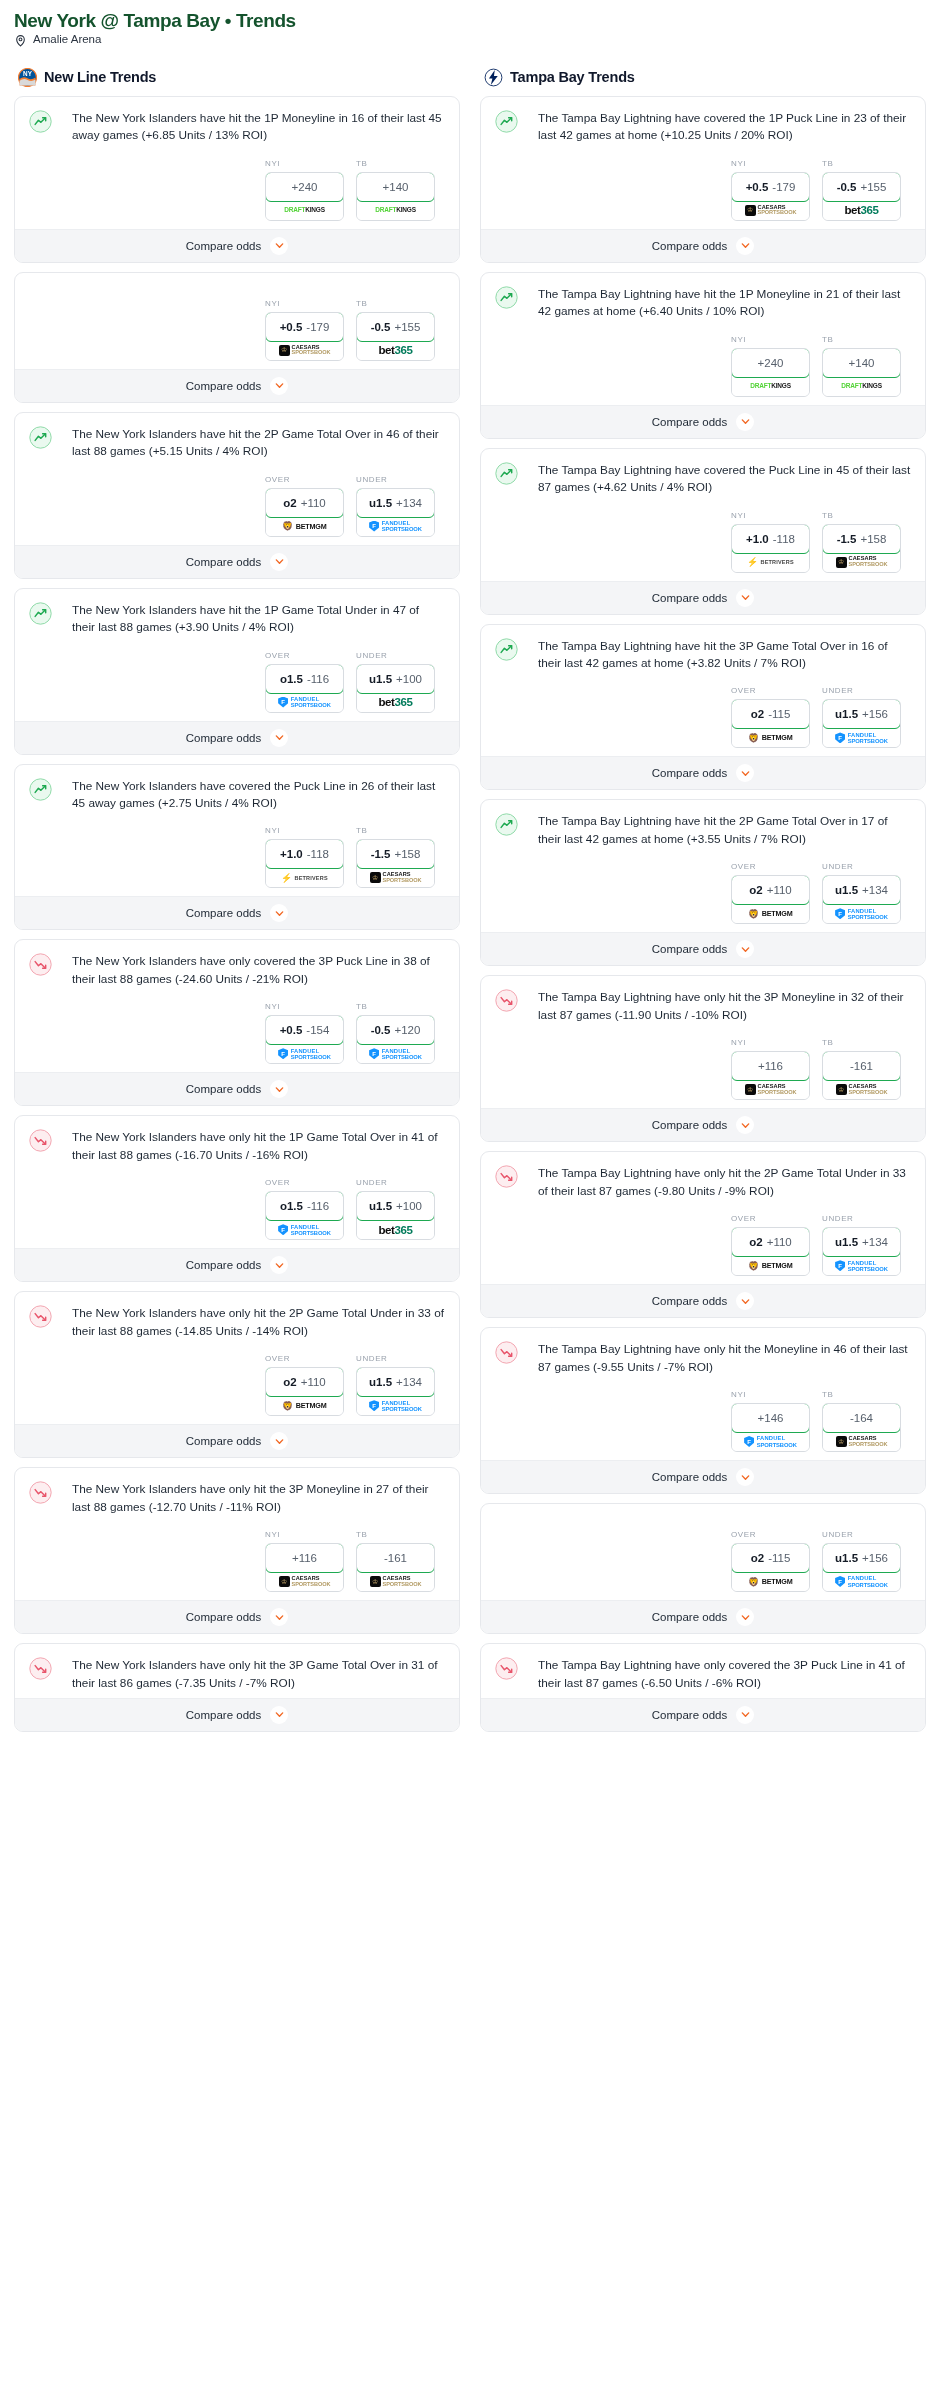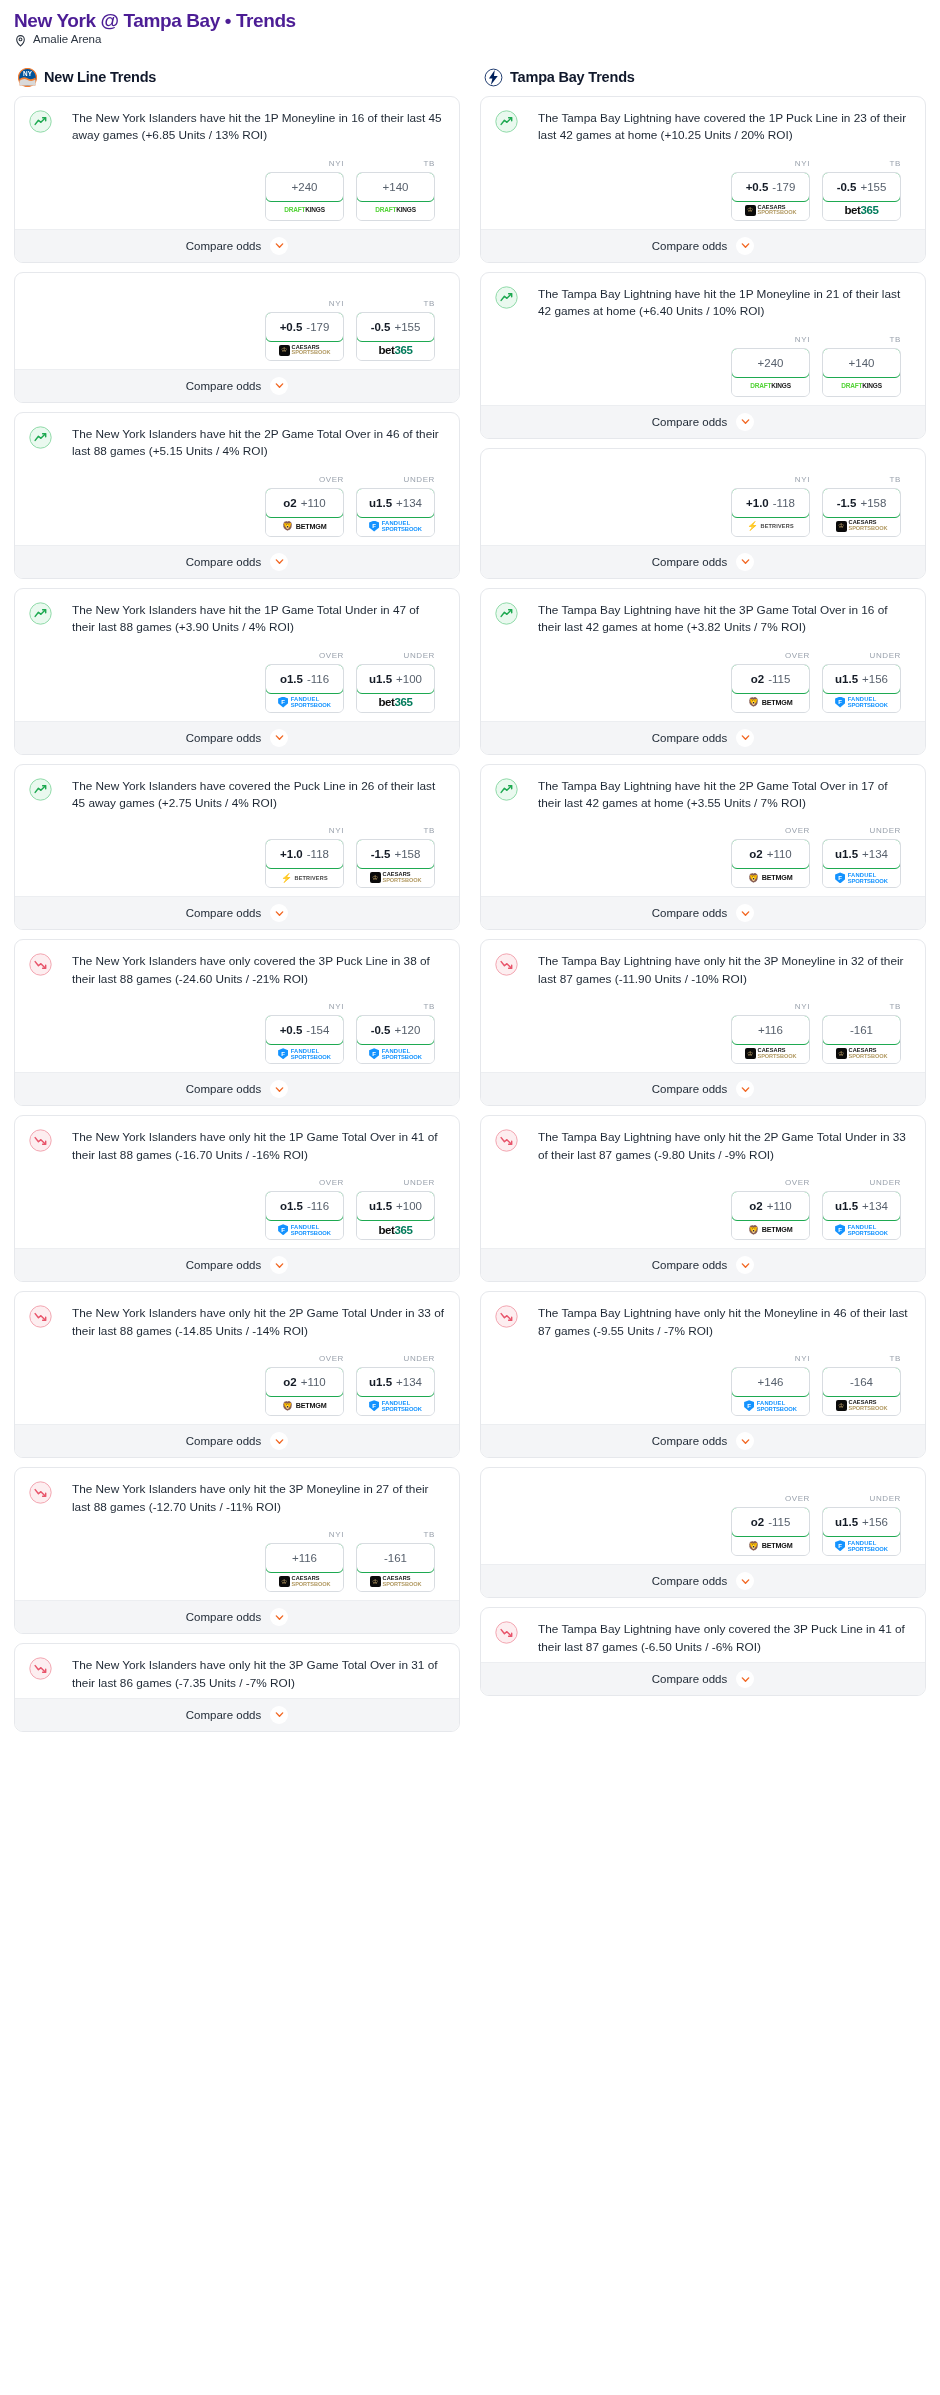--- a/index.html
+++ b/index.html
@@ -9,21 +9,21 @@
     font-family: "Liberation Sans", sans-serif;
     color: #16202c;
   }
   body { padding: 0 0 20px 0; }
 
   .page-header { padding: 10px 14px 0 14px; }
   .page-title {
     font-size: 19px;
     font-weight: 700;
     letter-spacing: -0.4px;
-    color: #4c1d95;
+    color: #14532d;
     line-height: 1.2;
   }
   .venue-row {
     display: flex;
     align-items: center;
     gap: 6px;
   }
   .venue-icon { width: 13px; height: 13px; display: block; flex: none; }
   .venue-name { font-size: 11.5px; color: #2b3440; }
 
@@ -72,21 +72,21 @@
     display: flex;
     justify-content: flex-end;
     gap: 12px;
     padding: 14px 10px 2px 10px;
   }
   .odds-cell { width: 79px; flex: none; }
   .odds-label {
     font-size: 8px;
     letter-spacing: 0.6px;
     color: #9aa2ad;
-    text-align: right;
+    text-align: left;
     margin-bottom: 4px;
     text-transform: uppercase;
   }
   .odds-box {
     border: 1px solid #d8dce1;
     border-radius: 6px;
     overflow: hidden;
     background: #fff;
   }
   .odds-value {
@@ -824,20 +824,28 @@
           <span class="footer-label">Compare odds</span>
           <span class="chev-circle">
             <svg viewBox="0 0 24 24" width="11" height="11" fill="none" stroke="#f26722" stroke-width="3" stroke-linecap="round" stroke-linejoin="round">
               <path d="M5 8.5 L12 16 L19 8.5"></path>
             </svg>
           </span>
         </div>
       </div>
       <div class="trend-card">
         <div class="trend-body">
+          <div class="trend-top">
+            <span class="trend-icon"><svg viewBox="0 0 28 28" width="23" height="23">
+                <circle cx="14" cy="14" r="13" fill="#eaf9ef" stroke="#8ed9a8" stroke-width="1.2"></circle>
+                <path d="M7.5 17.5 L11.5 12.5 L14.5 15 L20 9.5" fill="none" stroke="#1ea951" stroke-width="1.8" stroke-linecap="round" stroke-linejoin="round"></path>
+                <path d="M16.6 9.5 L20.3 9.5 L20.3 13" fill="none" stroke="#1ea951" stroke-width="1.8" stroke-linecap="round" stroke-linejoin="round"></path>
+              </svg></span>
+            <div class="trend-text">The Tampa Bay Lightning have covered the Puck Line in 45 of their last 87 games (+4.62 Units / 4% ROI)</div>
+          </div>
           <div class="odds-row">
             <div class="odds-cell">
               <div class="odds-label">NYI</div>
               <div class="odds-box">
                 <div class="odds-value">
                   <span class="ln">+1.0</span>
                   <span class="pr">-118</span>
                 </div>
                 <div class="odds-book">
                   <span class="book-logo bk-br" title="BetRivers">

